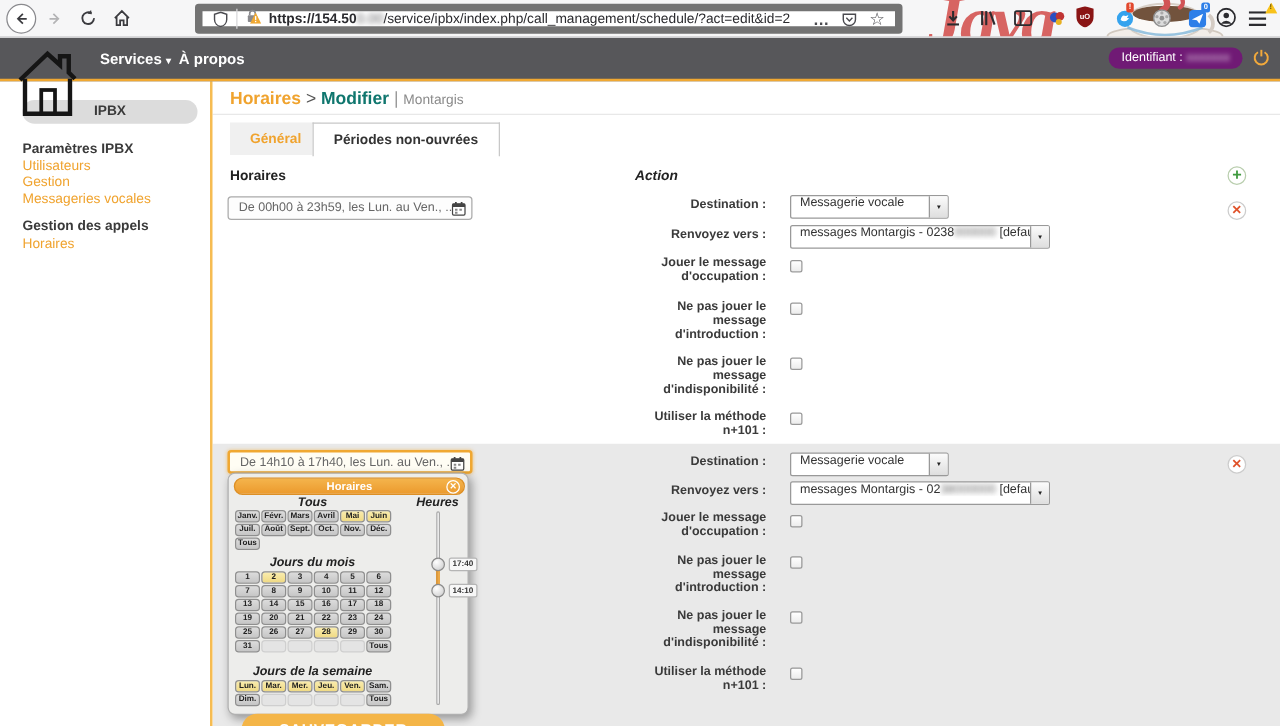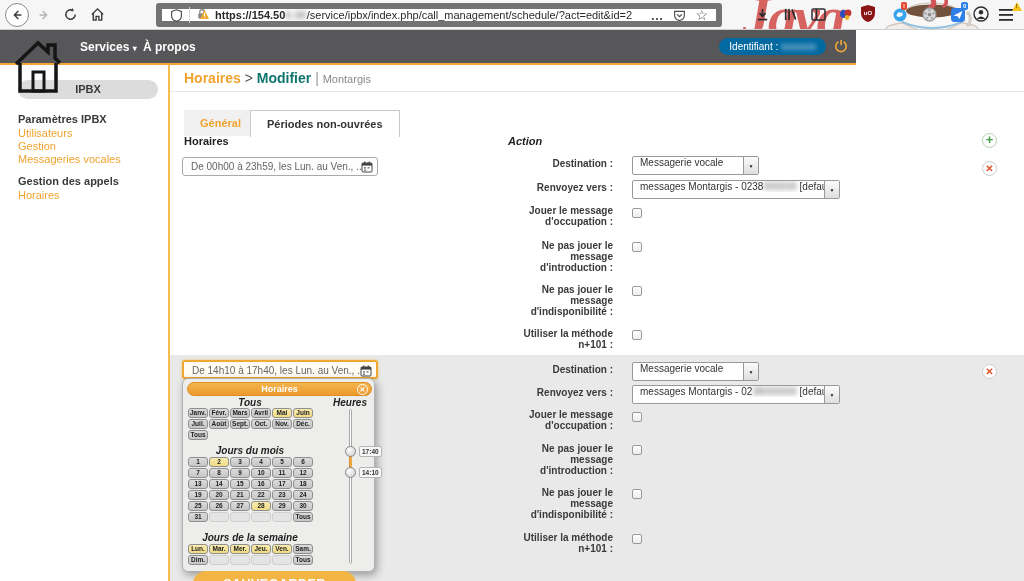--- a/index.html
+++ b/index.html
@@ -28,24 +28,24 @@
   .vsep { width:1px; height:16px; background:#d8d8da; margin:0 6px; }
   .badge { position:absolute; font-size:6px; font-weight:bold; color:#fff; border-radius:2px;
     padding:0 2px; line-height:8px; z-index:3; }
   .badge-red { background:#e2492f; }
   .badge-blue { background:#2e7fe8; }
   #warn-tri { position:absolute; left:1012px; top:2px; width:10px; height:9px; z-index:3;
     background:#f8c21a; clip-path:polygon(50% 0,100% 100%,0 100%); }
   #warn-tri span { position:absolute; left:3.5px; top:1px; font-size:6px; font-weight:bold; color:#6d5200; }
 
   
-  #navbar { position:absolute; left:0; top:30px; width:856px; height:35px; background:#57575a;
+  #navbar { position:absolute; left:0; top:30px; width:1024px; height:35px; background:#57575a;
     border-bottom:2px solid #f0a832; z-index:10;padding-left:40px; }
   .nav-item { position:absolute; top:10px; color:#fff; font-size:12px; font-weight:bold; }
-  #ident-pill { position:absolute; right:30px; top:8px; height:17px; background:#0369a1;
+  #ident-pill { position:absolute; right:30px; top:8px; height:17px; background:#701a75;
     border-radius:9px; color:#fff; font-size:10px; line-height:17px; padding:0 10px; }
   #power-btn { position:absolute; right:8px; top:9px; }
 
   
   #sidebar { position:absolute; left:0; top:65px; width:170px; height:516px; background:#fff;
     border-right:2px solid #f6bc52; z-index:5; }
   #house-icon { position:absolute; left:12px; top:36px; z-index:20; }
   #brand-pill { position:absolute; left:18px; top:15px; width:140px; height:19px; background:#dcdcdc;
     border-radius:10px; text-align:center; font-size:11px; font-weight:bold; color:#3a3a3a; line-height:19px; }
   .side-title { position:absolute; left:18px; font-size:11px; font-weight:bold; color:#3a3a3a; }
@@ -53,21 +53,21 @@
 
   
   #main { position:absolute; left:170px; top:65px; width:854px; height:516px; background:#fff; overflow:visible; }
   #breadcrumb { position:absolute; left:14px; top:5px; font-size:14px; color:#555; }
   #breadcrumb .root { color:#f0a32e; font-weight:bold; }
   #breadcrumb .page { color:#0f766e; font-weight:bold; }
   #breadcrumb .pipe { color:#999; }
   #breadcrumb .ctx { color:#8a8a8a; font-size:11px; }
   #bc-divider { position:absolute; left:0; right:0; top:26px; height:1px; background:#e8e8e8; }
   .tab { position:absolute; top:33px; height:26px; line-height:26px; text-align:center;
-    font-size:11px; font-weight:bold; padding:0 16px;margin-top:12px; }
+    font-size:11px; font-weight:bold; padding:0 16px; }
   #tab-general { left:14px; background:#f0f0f0; color:#f0a32e; }
   #tab-periodes { left:80px; background:#fff; color:#333; border:1px solid #c8c8c8; border-bottom:none; height:27px; }
   .col-head { position:absolute; top:70px; font-size:11px; font-weight:bold; color:#222; }
   #head-divider { position:absolute; left:10px; right:16px; top:87px; height:1px; background:#ddd; }
   #add-btn { position:absolute; left:812px; top:68px; width:15px; height:15px; border:1px solid #b9ceae;
     border-radius:50%; background:#fff; color:#3f9a3f; font-size:13px; font-weight:bold;
     line-height:12px; text-align:center; }
 
   .sched-block { position:absolute; left:0; width:854px; }
   #block-1 { top:87px; height:203px; background:#fff; }

